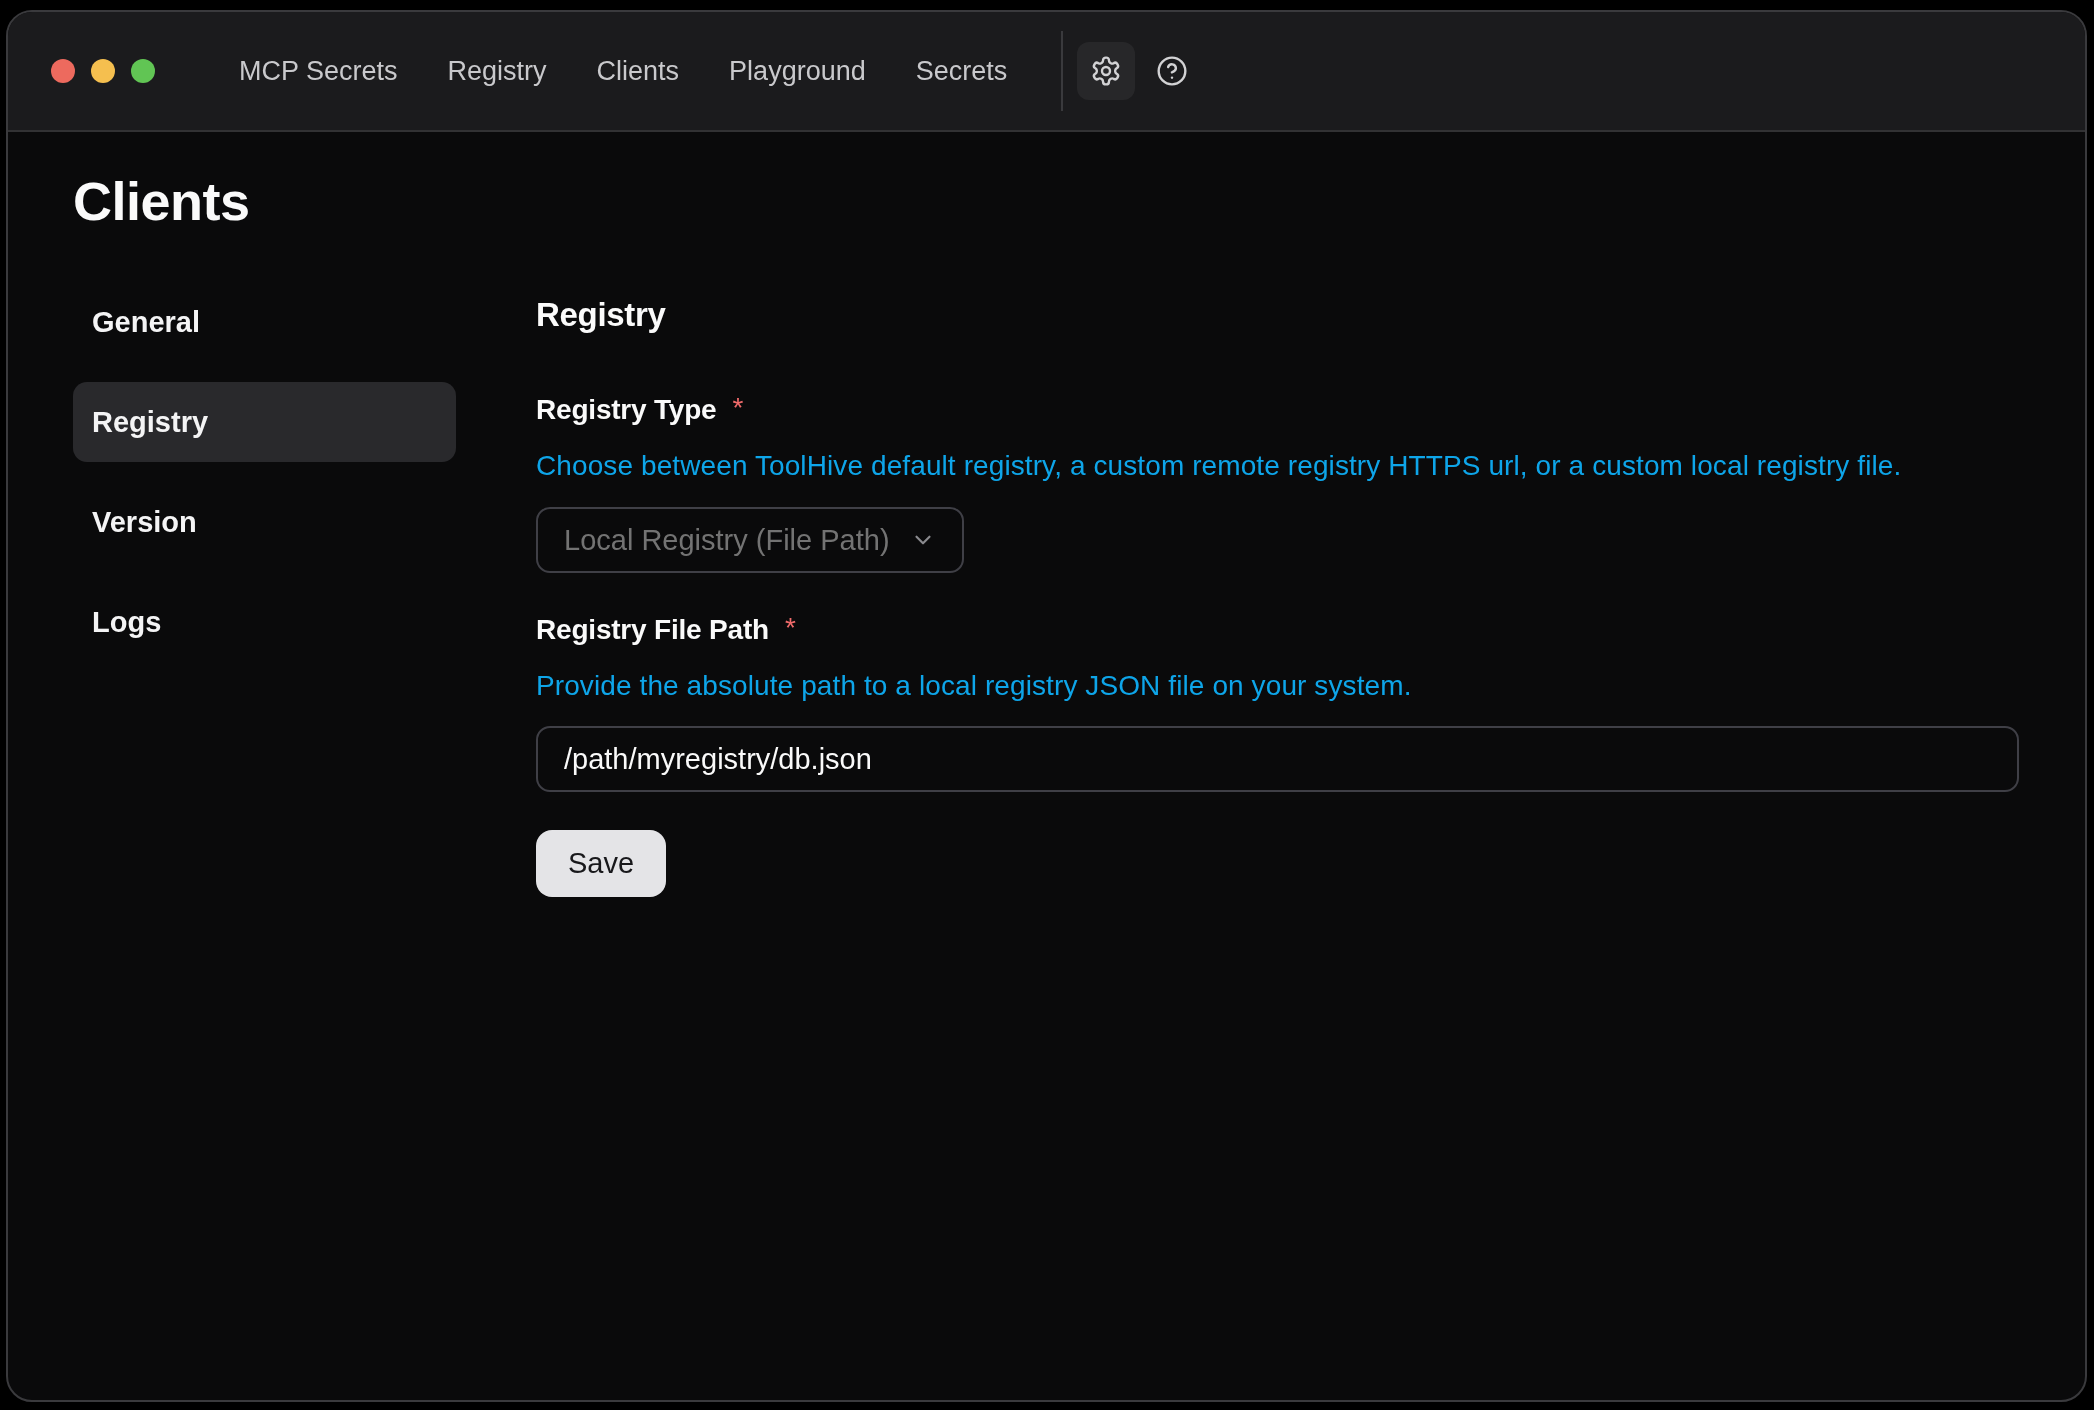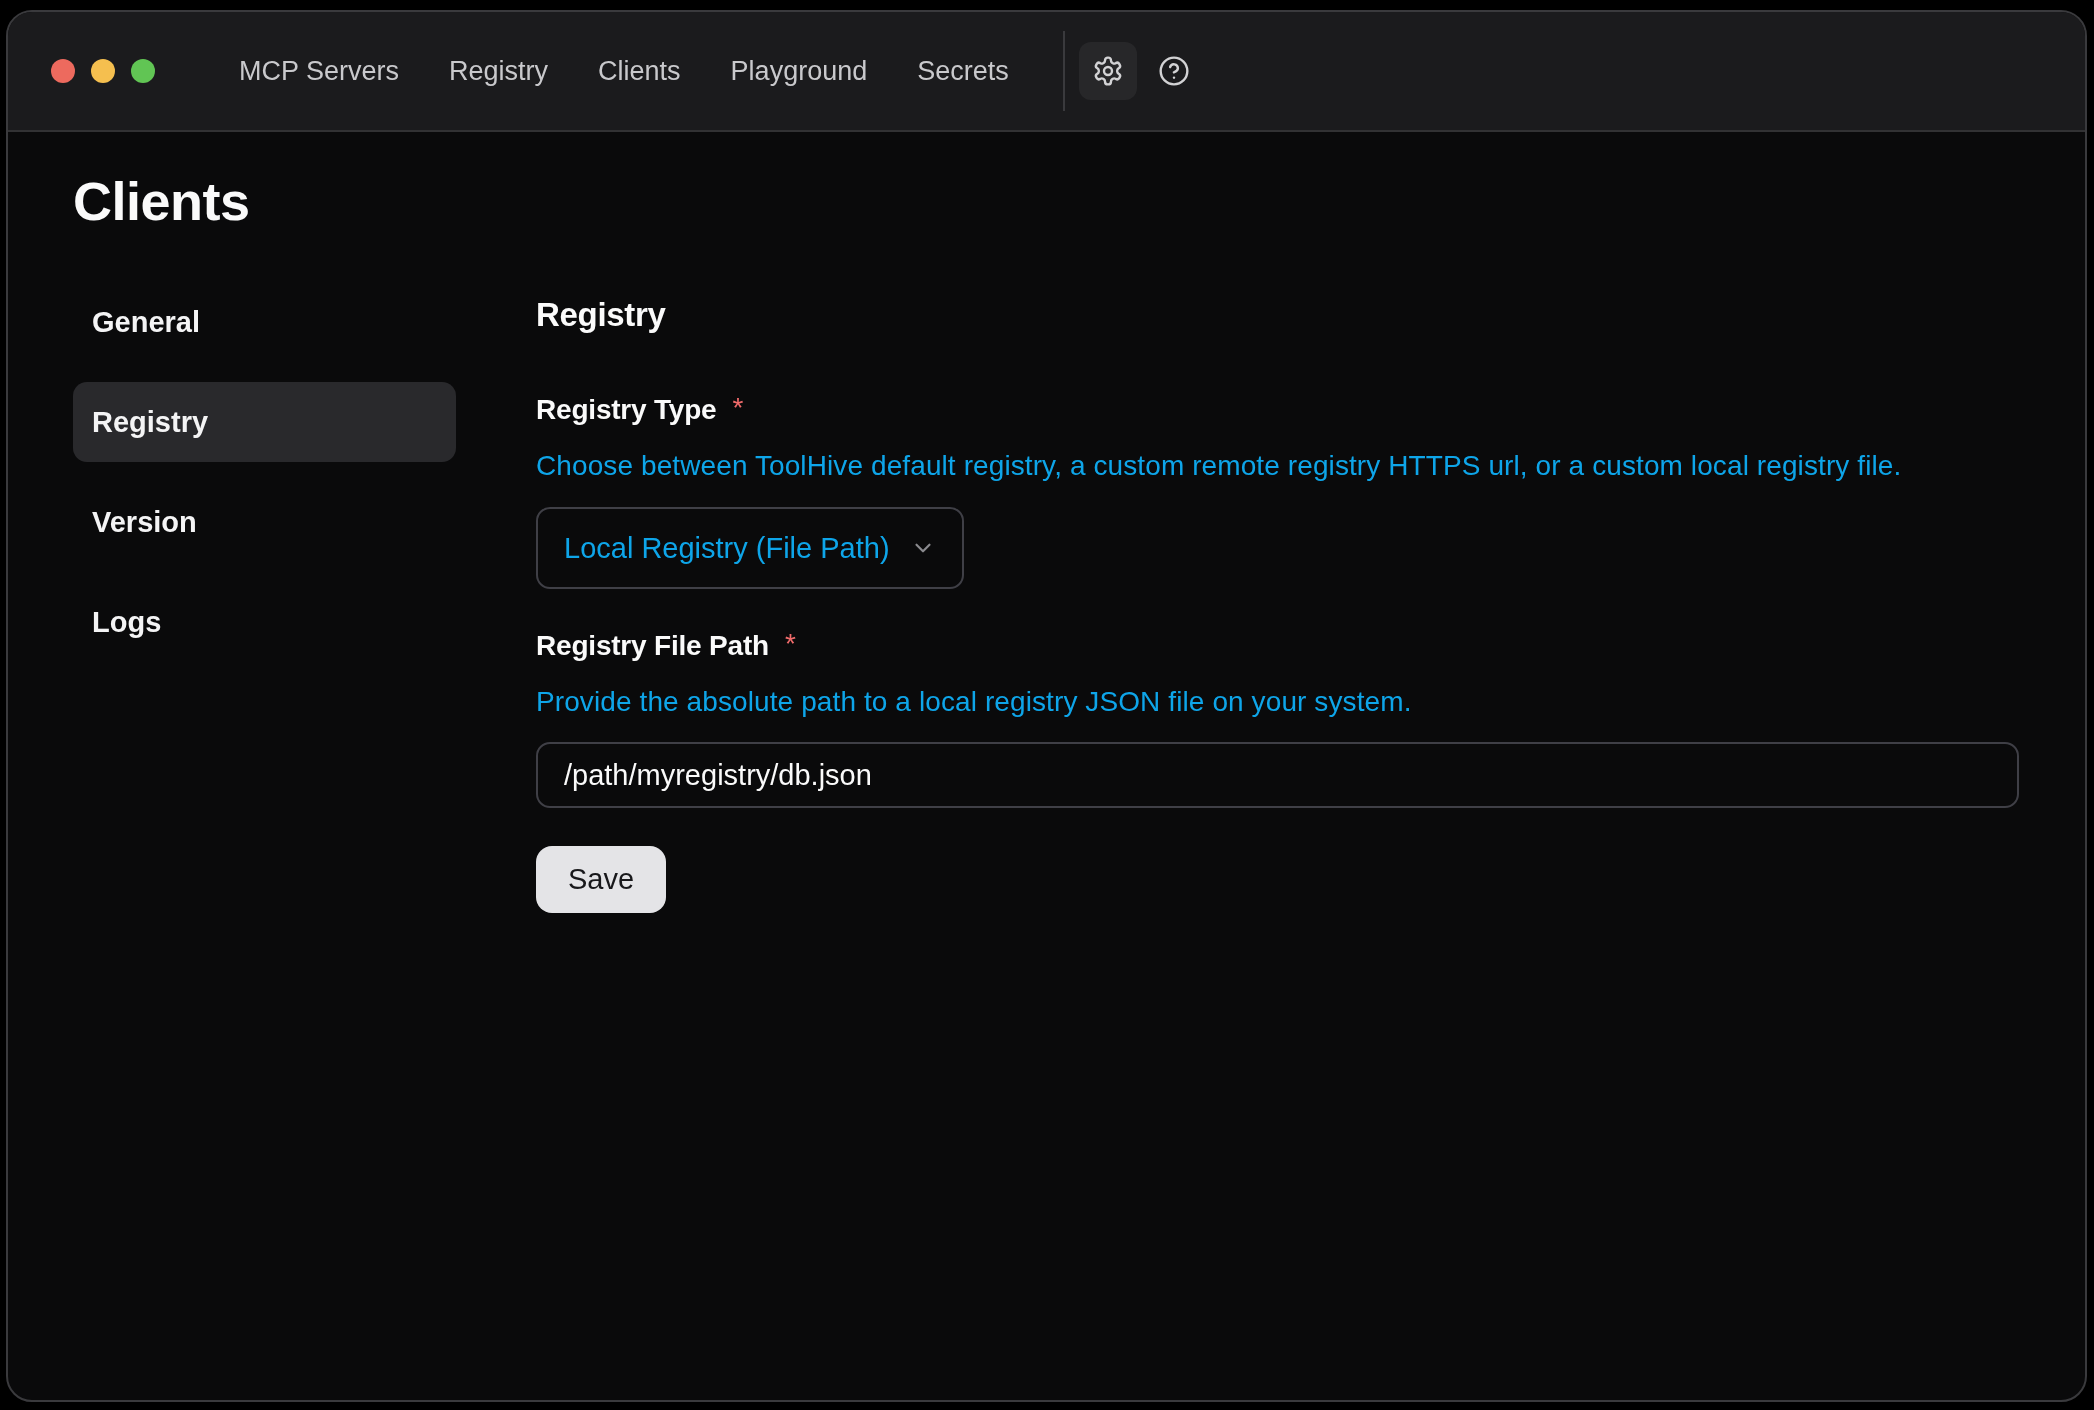--- a/index.html
+++ b/index.html
@@ -114,30 +114,30 @@
   .desc {
     margin-top: 24px;
     font-size: 28px;
     color: #0ea5e9;
     letter-spacing: 0.1px;
   }
 
   .select {
     margin-top: 25px;
     width: 428px;
-    height: 82px;
+    height: 66px;
     background: transparent;
     border: 2px solid #3f3f46;
     border-radius: 14px;
     display: flex;
     align-items: center;
     justify-content: space-between;
     padding: 0 28px 0 26px;
     cursor: pointer;
-    color: #0ea5e9;
+    color: #737373;
     font-size: 29px;
   }
   .select .select-value { white-space: nowrap; font-family: inherit; }
   .select svg { flex: none; margin-left: 20px; }
 
   .label-row.second { margin-top: 41px; }
 
   .text-input {
     margin-top: 24px;
     width: 100%;
@@ -173,21 +173,21 @@
 <div class="window">
 
   <div class="titlebar">
     <div class="traffic-lights">
       <span class="tl red"></span>
       <span class="tl yellow"></span>
       <span class="tl green"></span>
     </div>
 
     <nav class="nav">
-      <a href="#">MCP Servers</a>
+      <a href="#">MCP Secrets</a>
       <a href="#">Registry</a>
       <a href="#">Clients</a>
       <a href="#">Playground</a>
       <a href="#">Secrets</a>
     </nav>
 
     <div class="nav-divider"></div>
 
     <button class="icon-btn active btn-gear">
       <svg width="32" height="32" viewBox="0 0 24 24" fill="none" stroke="#d2d2d4" stroke-width="1.8" stroke-linecap="round" stroke-linejoin="round">

